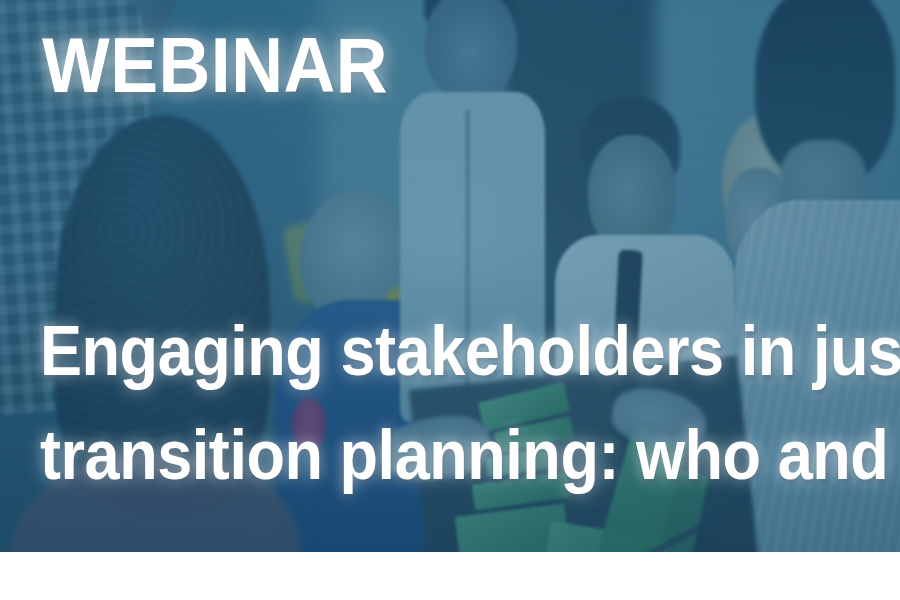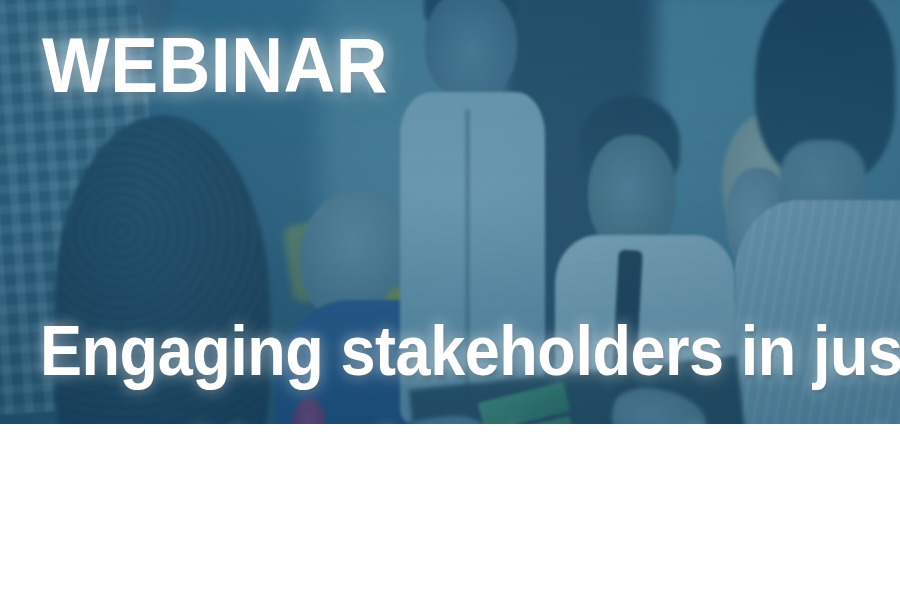--- a/index.html
+++ b/index.html
@@ -7,21 +7,21 @@
     padding: 0;
     background: #ffffff;
   }
   body {
     font-family: "Liberation Sans", sans-serif;
   }
 
   #banner {
     position: relative;
     width: 900px;
-    height: 424px;
+    height: 552px;
     overflow: hidden;
     background: #3b7a96;
   }
 
   
   .photo {
     position: absolute;
     inset: 0;
     overflow: hidden;
   }

